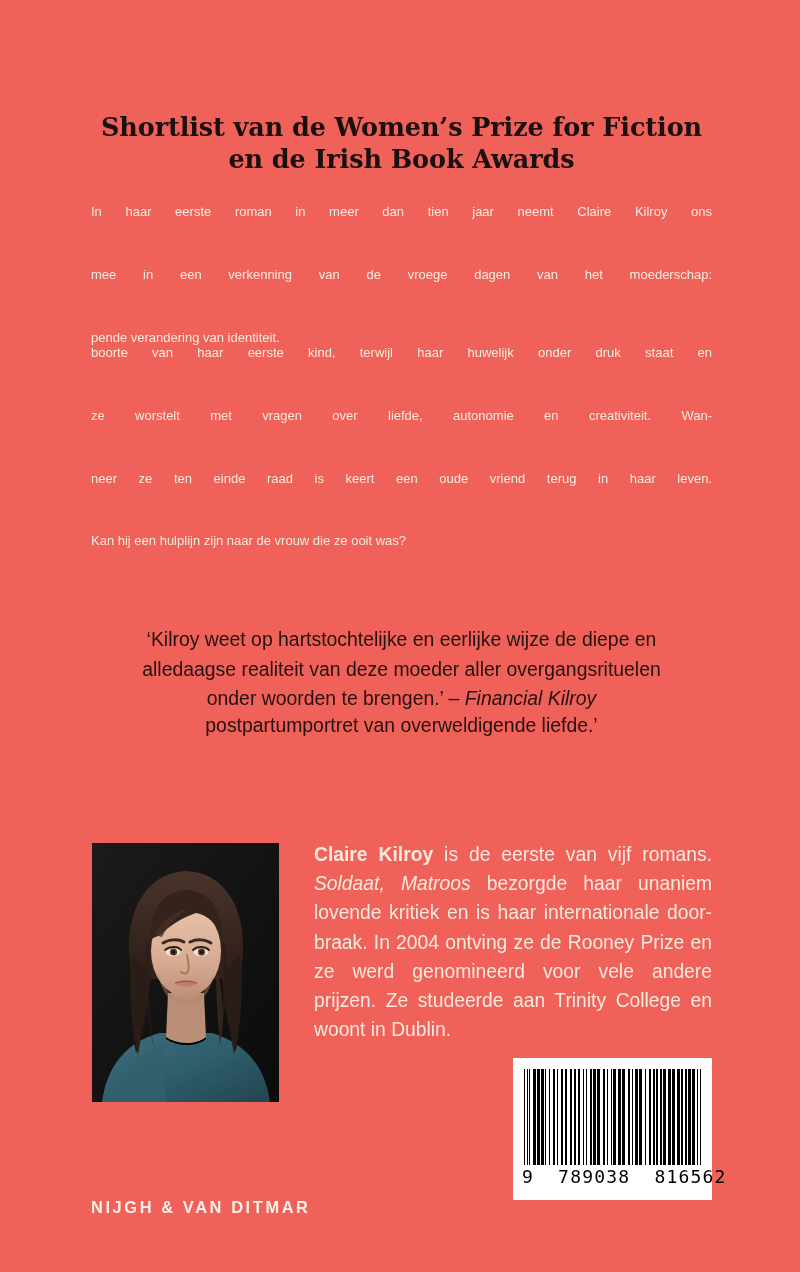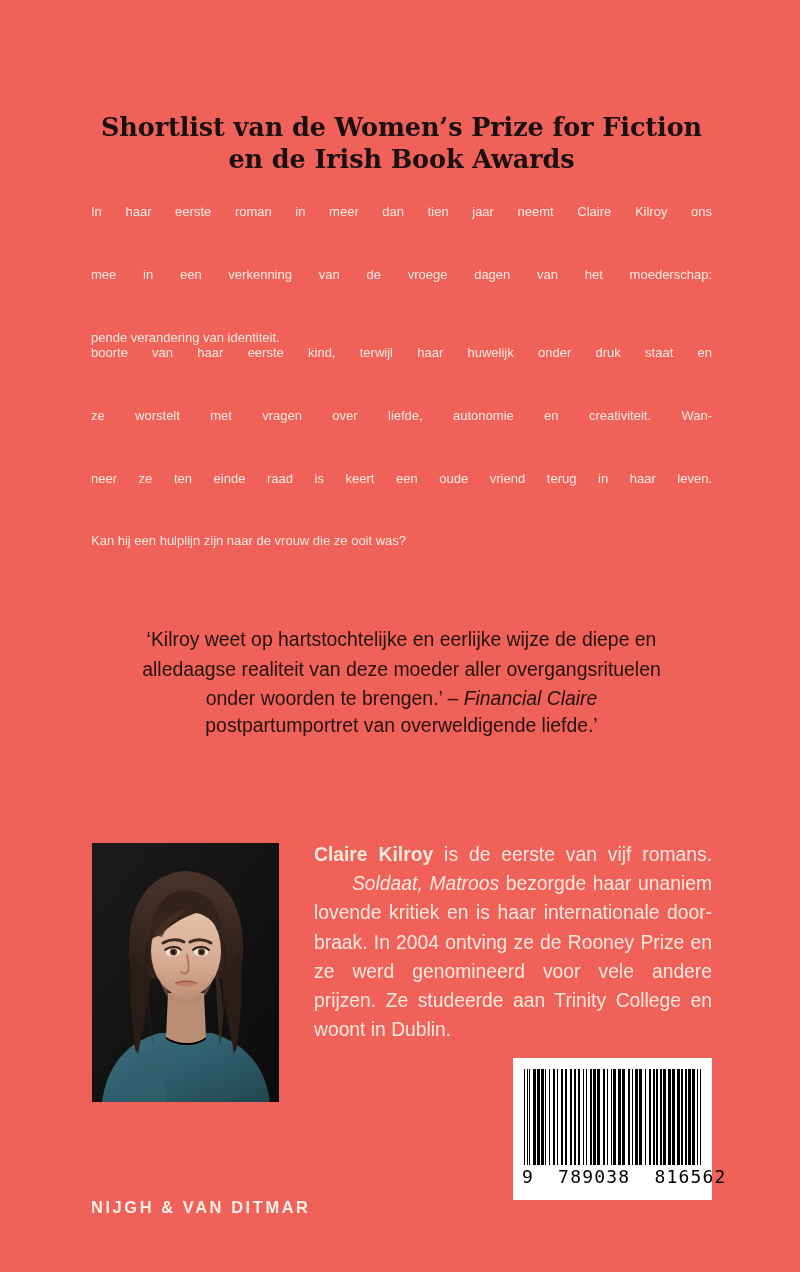--- a/index.html
+++ b/index.html
@@ -99,21 +99,21 @@
     position: absolute;
     left: 223px;
     top: 840px;
     width: 398px;
     color: #fbe9de;
     font-size: 19.3px;
     line-height: 29.2px;
     text-align: justify;
   }
   .author-bio .name { font-weight: 700; }
-  .author-bio .title { font-style: italic; margin-left: 38px; }
+  .author-bio .title { font-style: italic; }
 
   
   .translator {
     position: absolute;
     left: 0;
     top: 1146px;
     color: #2a1513;
     font-size: 18.2px;
     line-height: 24px;
     letter-spacing: 0.15px;
@@ -180,21 +180,21 @@
       <span class="jline">boorte van haar eerste kind, terwijl haar huwelijk onder druk staat en</span>
       <span class="jline">ze worstelt met vragen over liefde, autonomie en creativiteit. Wan-</span>
       <span class="jline">neer ze ten einde raad is keert een oude vriend terug in haar leven.</span>
       <span class="jline last">Kan hij een hulplijn zijn naar de vrouw die ze ooit was?</span>
     </div>
 
 
     <div class="quote q2">
       <div>‘Kilroy weet op hartstochtelijke en eerlijke wijze de diepe en</div>
       <div>alledaagse realiteit van deze moeder aller overgangsrituelen</div>
-      <div><span>onder woorden te brengen.’ – </span><span class="src">Financial Claire</span></div>
+      <div><span>onder woorden te brengen.’ – </span><span class="src">Financial Kilroy</span></div>
     </div>
 
     <div class="quote q3">
       <div>postpartumportret van overweldigende liefde.’</div>
     </div>
 
     <div class="author-photo">
       <svg width="187" height="259" viewBox="0 0 187 259">
         <defs>
           <linearGradient id="bgGrad" x1="0" y1="0" x2="1" y2="1">

